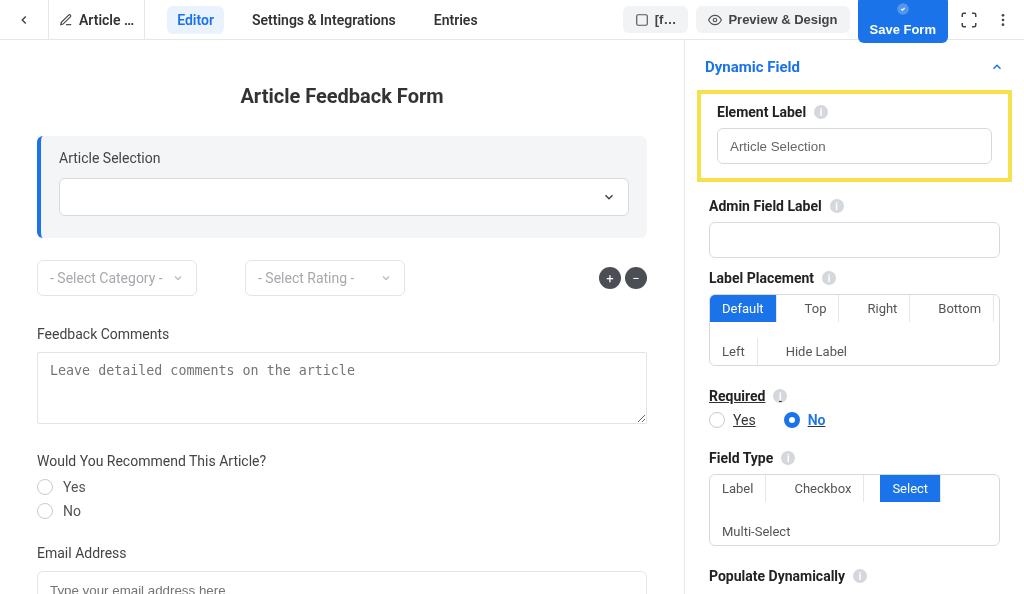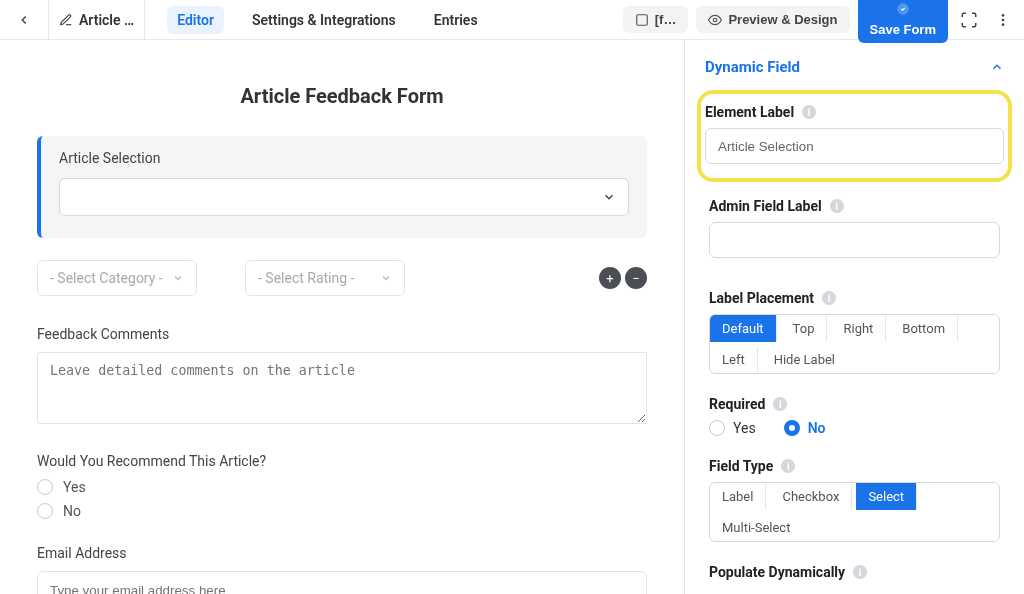--- a/index.html
+++ b/index.html
@@ -46,26 +46,26 @@
 .feedback-label, .plain-label { font-size: 14px; color: #444; margin-bottom: 10px; }
 .textarea { width: 100%; height: 72px; border: 1px solid #e2e4e8; border-radius: 2px; padding: 10px 12px; color: #aaa; resize: vertical; }
 .radio-row { display: flex; align-items: center; gap: 10px; margin: 8px 0; color: #555; }
 .radio-dot { width: 16px; height: 16px; border: 1.5px solid #c7c9ce; border-radius: 50%; }
 .text-input { width: 100%; height: 38px; border: 1px solid #e2e4e8; border-radius: 6px; padding: 0 12px; color: #c2410c; }
 
 .side { width: 340px; border-left: 1px solid #e5e7eb; overflow: auto; padding-bottom: 20px; }
 .panel-head { display: flex; justify-content: space-between; align-items: center; padding: 18px 20px 14px; }
 .panel-title { color: #1a73e8; font-weight: 700; font-size: 15px; }
 .panel-content { padding: 0 8px; }
-.highlight-box { border: 4px solid #f4e14c; border-radius: 16px; padding: 10px 4px 14px; margin: 0 4px 10px; }
+.highlight-box { border: 4px solid #f4e14c; border-radius: 0; padding: 10px 16px 14px; margin: 0 4px 10px; }
 .sec-label { font-weight: 700; font-size: 14px; color: #222; display: flex; align-items: center; gap: 8px; margin-bottom: 8px; }
 .info-dot { width: 14px; height: 14px; border-radius: 50%; background: #d4d7dc; color: #fff; font-size: 10px; display: inline-flex; align-items: center; justify-content: center; }
 .input { width: 100%; height: 36px; border: 1px solid #d7d9dd; border-radius: 6px; padding: 0 12px; color: #666; background: #fff; }
 .plain-group { padding: 6px 16px 4px; }
-.pill-row { display: flex; flex-wrap: wrap; gap: 4px; border: 1px solid #d7d9dd; border-radius: 6px; overflow: hidden; width: fit-content; }
+.pill-row { display: flex; flex-wrap: wrap; gap: 16px; border: 1px solid #d7d9dd; border-radius: 6px; overflow: hidden; width: fit-content; }
 .pill { padding: 6px 12px; font-size: 13px; cursor: pointer; color: #555; border-right: 1px solid #e5e7eb; }
 .pill:last-child { border-right: none; }
 .pill.active { background: #1a73e8; color: #fff; }
 .radio-inline { display: flex; gap: 28px; align-items: center; margin-top: 4px; }
 .radio-opt { display: flex; align-items: center; gap: 8px; }
 .radio-circle-empty { width: 16px; height: 16px; border: 1.5px solid #c7c9ce; border-radius: 50%; }
 .radio-circle-filled { width: 16px; height: 16px; border: 5px solid #1a73e8; border-radius: 50%; }
 svg { display: block; }
 </style>
 </head>
@@ -209,36 +209,36 @@
       </div>
 
       <div class="plain-group">
         <div class="sec-label">
           <span>Admin Field Label</span>
           <span class="info-dot">i</span>
         </div>
         <input class="input" style="">
       </div>
 
-      <div class="plain-group" style="margin-top:22px;">
+      <div class="plain-group" style="margin-top:2px;">
         <div class="sec-label">
           <span>Label Placement</span>
           <span class="info-dot">i</span>
         </div>
         <div class="pill-row">
           <div class="pill active">Default</div>
           <div class="pill">Top</div>
           <div class="pill">Right</div>
           <div class="pill">Bottom</div>
           <div class="pill">Left</div>
           <div class="pill">Hide Label</div>
         </div>
       </div>
 
-      <div class="plain-group" style="margin-top:12px;">
+      <div class="plain-group" style="margin-top:12px;text-decoration:underline;">
         <div class="sec-label">
           <span>Required</span>
           <span class="info-dot">i</span>
         </div>
         <div class="radio-inline">
           <div class="radio-opt">
             <div class="radio-circle-empty"></div>
             <span>Yes</span>
           </div>
           <div class="radio-opt">

